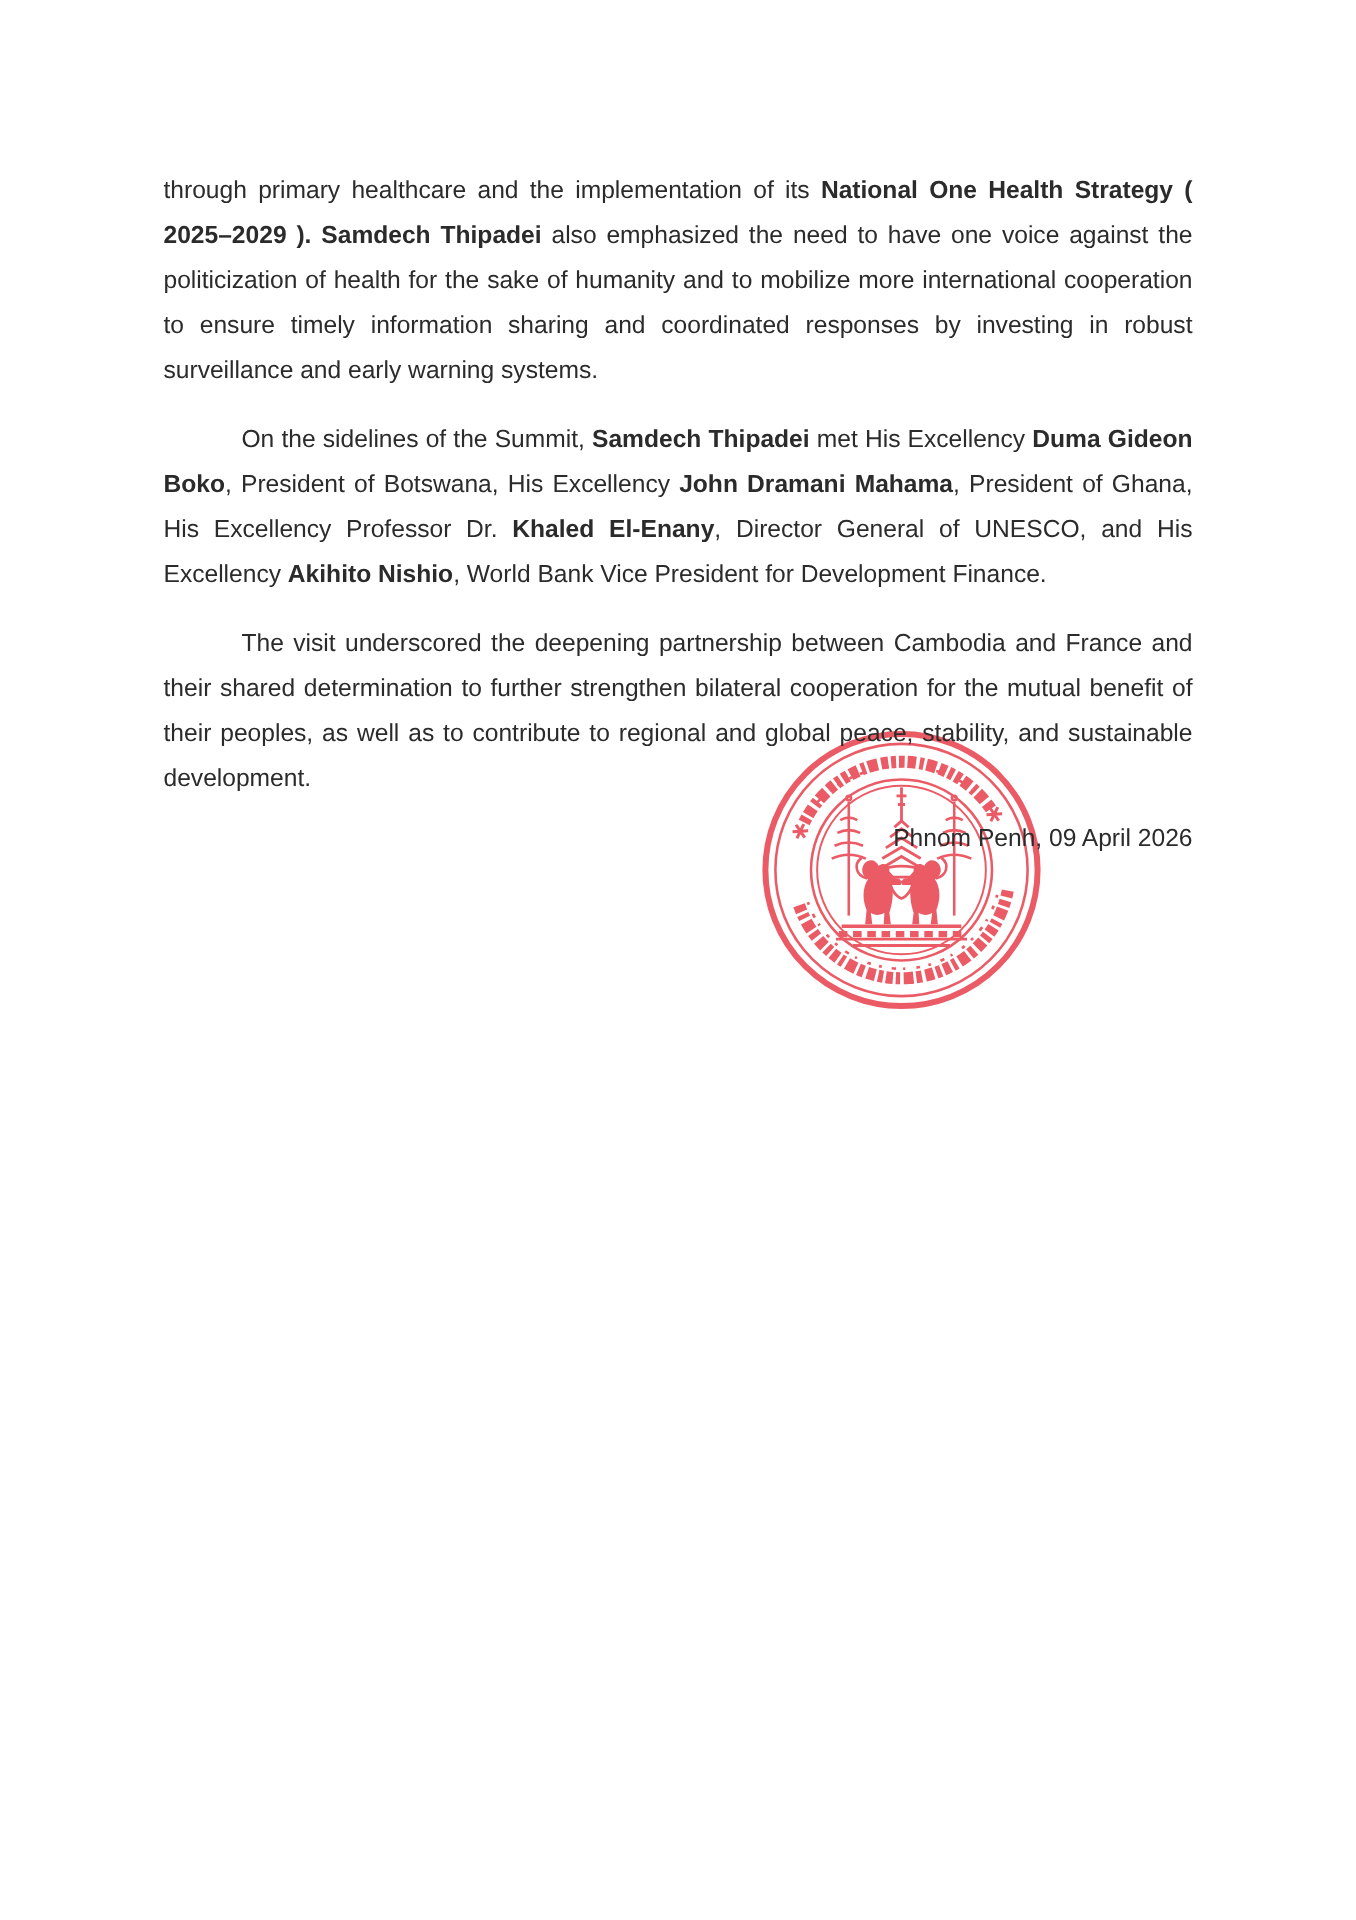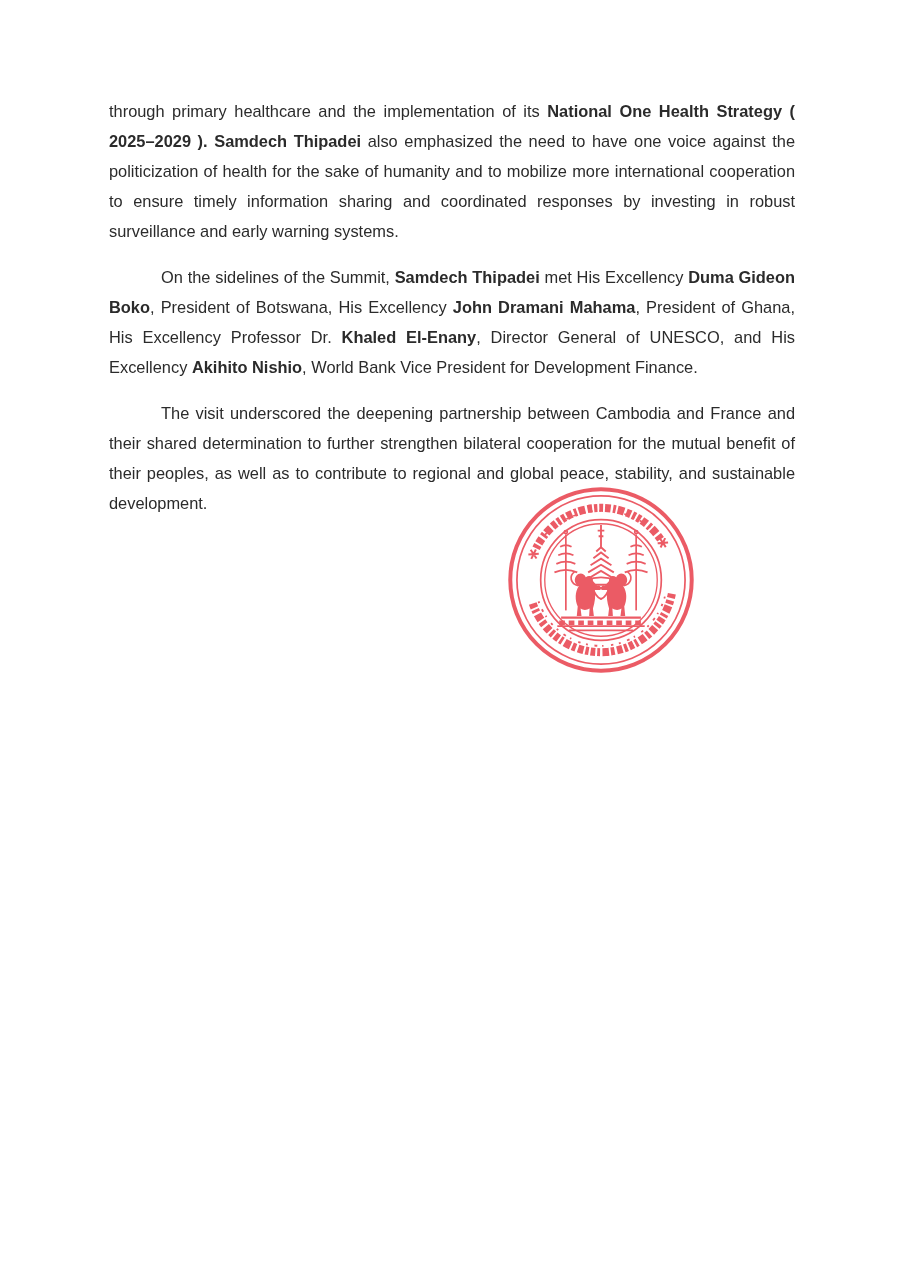--- a/index.html
+++ b/index.html
@@ -5,21 +5,21 @@
   html, body { margin: 0; padding: 0; }
   body {
     width: 904px; height: 1280px;
     background: #ffffff;
     position: relative;
     overflow: hidden;
     font-family: "Liberation Sans", sans-serif;
   }
   .content {
     position: absolute;
-    left: 109px; top: 96px;
+    left: 109px; top: 112px;
     width: 686px;
     z-index: 2;
   }
   .para {
     margin: 0 0 10px 0;
     font-size: 16.4px;
     line-height: 30px;
     color: #2b2b2b;
     text-align: justify;
   }
@@ -52,20 +52,23 @@
 </style>
 </head>
 <body style="--seal-color: #ea4e59;">
 
 <div class="content">
   <div id="paragraphs">
       <p class="para"><span>through primary healthcare and the implementation of its </span><span class="b">National One Health Strategy ( 2025–2029 ). Samdech Thipadei</span><span> also emphasized the need to have one voice against the politicization of health for the sake of humanity and to mobilize more international cooperation to ensure timely information sharing and coordinated responses by investing in robust surveillance and early warning systems.</span></p>
       <p class="para indent"><span>On the sidelines of the Summit, </span><span class="b">Samdech Thipadei</span><span> met His Excellency </span><span class="b">Duma Gideon Boko</span><span>, President of Botswana, His Excellency </span><span class="b">John Dramani Mahama</span><span>, President of Ghana, His Excellency Professor Dr. </span><span class="b">Khaled El-Enany</span><span>, Director General of UNESCO, and His Excellency </span><span class="b">Akihito Nishio</span><span>, World Bank Vice President for Development Finance.</span></p>
       <p class="para indent"><span>The visit underscored the deepening partnership between Cambodia and France and their shared determination to further strengthen bilateral cooperation for the mutual benefit of their peoples, as well as to contribute to regional and global peace, stability, and sustainable development.</span></p>
     </div>
+  <div class="dateline-row">
+    <span class="dateline">Phnom Penh, 09 April 2026</span>
+  </div>
 </div>
 
 <div class="seal">
   <svg viewBox="0 0 200 200">
     <desc class="hidden-desc">Red circular official stamp with royal arms of Cambodia</desc>
     <desc class="hidden-desc">ព្រះរាជាណាចក្រកម្ពុជា</desc>
     <desc class="hidden-desc">ការបរទេស និងសហប្រតិបត្តិការអន្តរជាតិ</desc>
 
     <circle class="st" cx="100" cy="100" r="95.5" stroke-width="4.2"></circle>
     <circle class="st" cx="100" cy="100" r="88.5" stroke-width="1.8"></circle>

